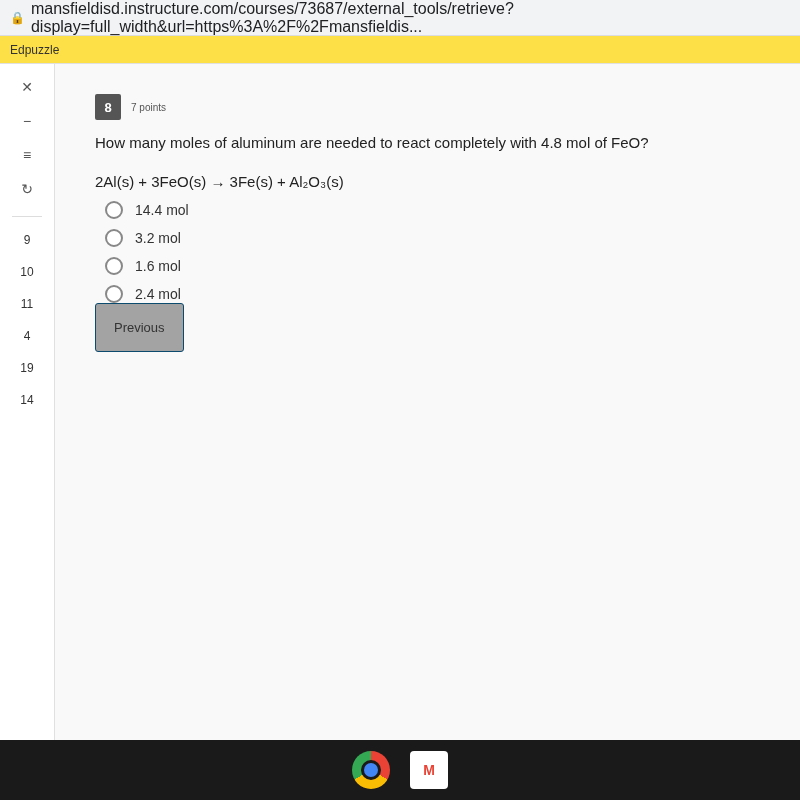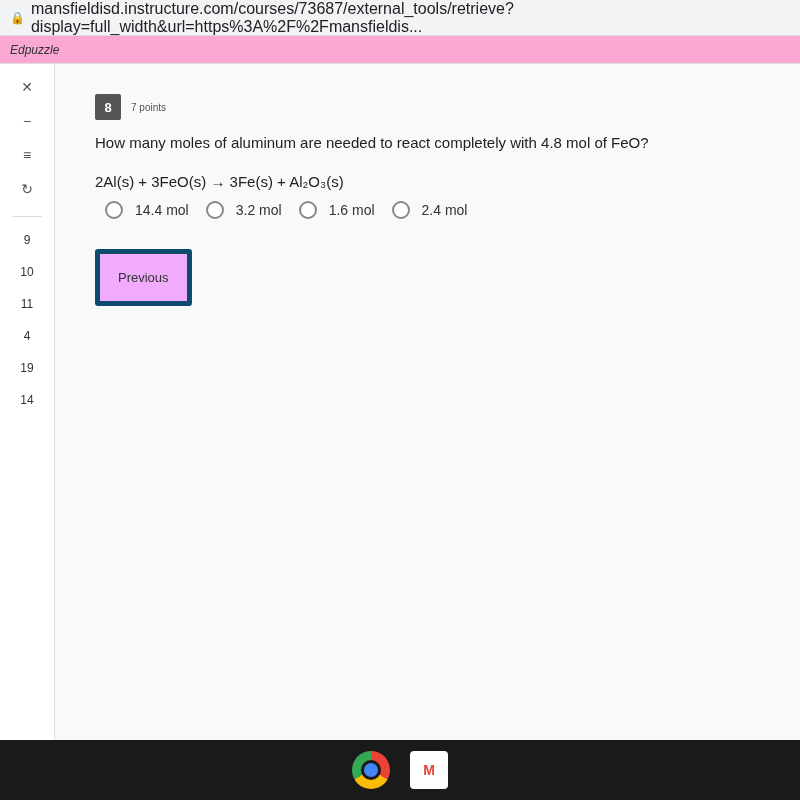--- a/index.html
+++ b/index.html
@@ -26,27 +26,26 @@
       font-size: 12px;
       color: #5f6368;
     }
     .url-text {
       font-size: 16px;
       color: #202124;
     }
 
     
     .tab-bar {
-      background: #f9a8d4;
+      background: #fde047;
       height: 28px;
       display: flex;
       align-items: center;
       padding: 0 10px;
       border-bottom: 1px solid #e0e0e0;
-      font-style: italic;
     }
     .tab-label {
       font-size: 12px;
       color: #333;
     }
 
     
     .main-content {
       display: flex;
       height: calc(800px - 36px - 28px - 60px);
@@ -130,23 +129,22 @@
       line-height: 1.5;
     }
     .question-equation {
       font-size: 15px;
       color: #222;
       margin-bottom: 11px;
     }
 
     .answer-options {
       display: flex;
-      flex-direction: row;
-      gap: 17px;
-      margin-bottom: 30px;
+      flex-direction: column;
+      gap: 10px;
       margin-left: 10px;
     }
     .answer-option {
       display: flex;
       align-items: center;
       gap: 12px;
       cursor: pointer;
     }
     .radio-circle {
       width: 18px;
@@ -155,22 +153,22 @@
       border: 2px solid #888;
       background: #fff;
       flex-shrink: 0;
     }
     .option-label {
       font-size: 14px;
       color: #333;
     }
 
     .previous-btn {
-      background: #f0abfc;
-      border: 5px solid #0c4a6e;
+      background: #a3a3a3;
+      border: 1px solid #0c4a6e;
       padding: 16px 18px;
       font-size: 13px;
       color: #333;
       cursor: pointer;
       border-radius: 3px;
     }
 
     
     .taskbar {
       position: absolute;

